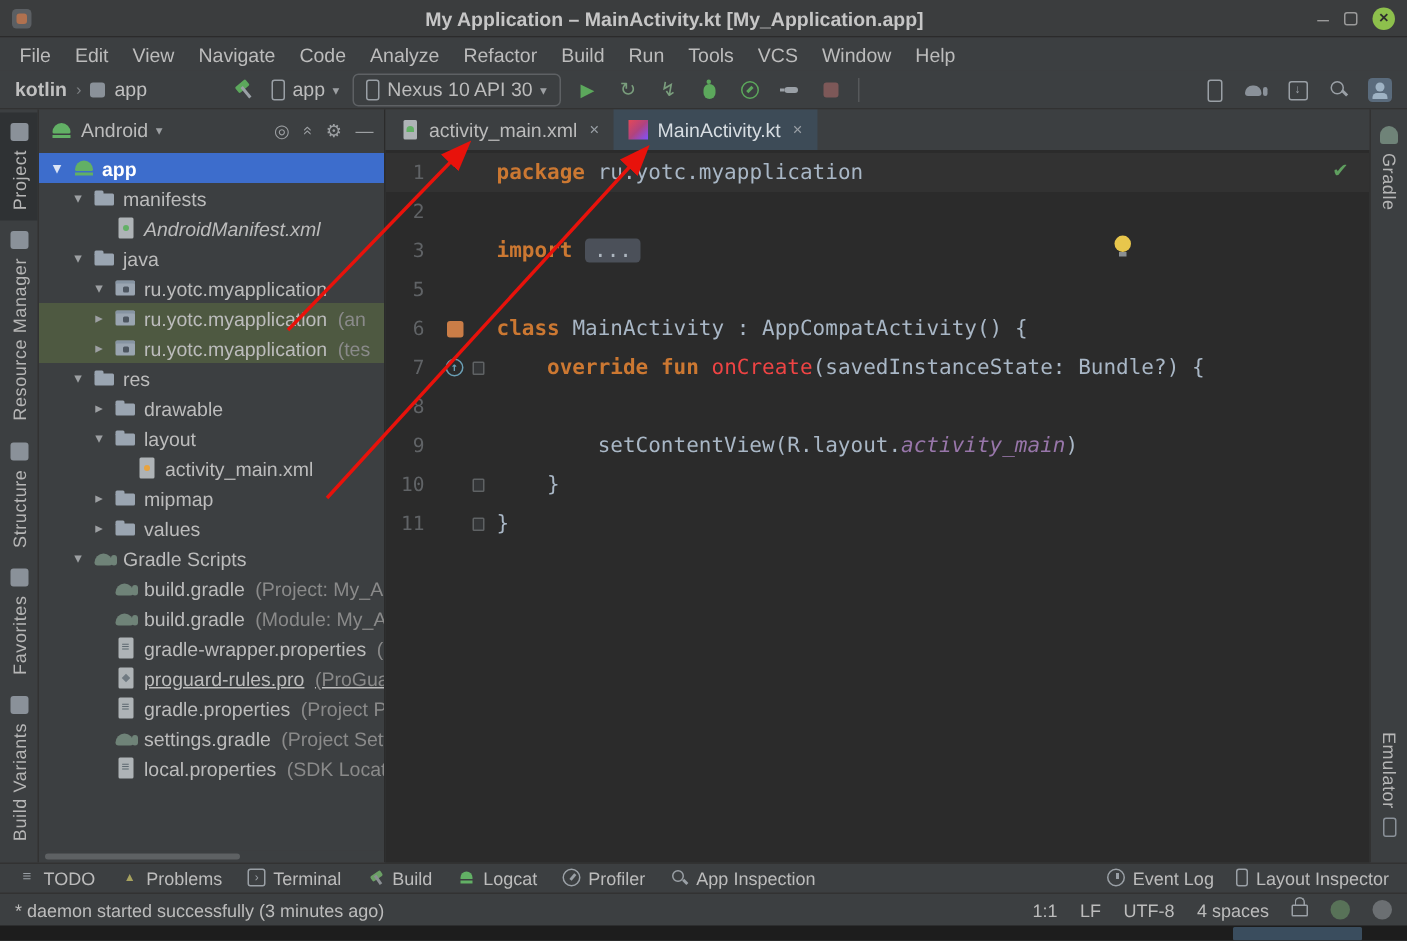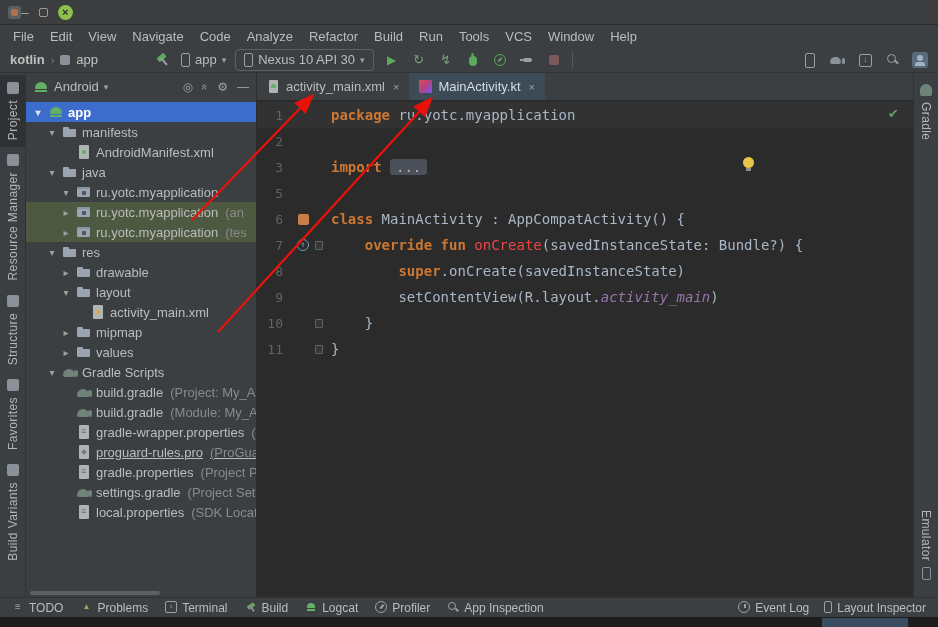--- a/index.html
+++ b/index.html
@@ -163,20 +163,21 @@
 
 .arrows{position:absolute;inset:0;width:938px;height:627px;z-index:50;pointer-events:none}
 </style>
 </head>
 <body>
 
 <div class="window">
 
   <div class="titlebar">
     <span class="appdot"></span>
+    <span class="title">My Application – MainActivity.kt [My_Application.app]</span>
     <span class="winctl">
       <span class="wmin">–</span>
       <span class="wmax"></span>
       <span class="wclose">×</span>
     </span>
   </div>
 
   <div class="menubar" id="menubar">
       <span class="menu-item">File</span>
       <span class="menu-item">Edit</span>
@@ -270,21 +271,21 @@
           <div class="trow sel-blue bold" style="padding-left: 6px;">
             <span class="chev">▾</span>
             <span class="ic ic-android"></span>
             <span class="tlbl">app</span>
           </div>
           <div class="trow" style="padding-left: 20px;">
             <span class="chev">▾</span>
             <span class="ic ic-folder"></span>
             <span class="tlbl">manifests</span>
           </div>
-          <div class="trow" style="padding-left: 34px;">
+          <div class="trow" style="padding-left: 34px; font-style: italic;">
             <span class="chev"></span>
             <span class="ic ic-manifest icf"></span>
             <span class="tlbl">AndroidManifest.xml</span>
           </div>
           <div class="trow" style="padding-left: 20px;">
             <span class="chev">▾</span>
             <span class="ic ic-folder"></span>
             <span class="tlbl">java</span>
           </div>
           <div class="trow" style="padding-left: 34px;">
@@ -441,21 +442,20 @@
               </span>
               <span class="foldcol">
                 <span class="fmark"></span>
               </span>
               <span class="codeline"><span class="tk-pl">    </span><span class="tk-kw">override</span><span class="tk-pl"> </span><span class="tk-kw">fun</span><span class="tk-pl"> </span><span class="tk-fn">onCreate</span><span class="tk-pl">(savedInstanceState: Bundle?) {</span></span>
             </div>
             <div class="cl">
               <span class="ln">8</span>
               <span class="gut"></span>
               <span class="foldcol"></span>
-              <span class="codeline"><span class="tk-pl">        </span><span class="tk-kw">super</span><span class="tk-pl">.onCreate(savedInstanceState)</span></span>
             </div>
             <div class="cl">
               <span class="ln">9</span>
               <span class="gut"></span>
               <span class="foldcol"></span>
               <span class="codeline"><span class="tk-pl">        setContentView(R.layout.</span><span class="tk-mem">activity_main</span><span class="tk-pl">)</span></span>
             </div>
             <div class="cl">
               <span class="ln">10</span>
               <span class="gut"></span>
@@ -526,20 +526,32 @@
           <span class="bic bic-eventlog"></span>
           <span>Event Log</span>
         </span>
         <span class="bb-item">
           <span class="bic bic-layoutinsp"></span>
           <span>Layout Inspector</span>
         </span>
       </div>
   </div>
 
+  <div class="statusbar">
+    <span class="sb-msg">* daemon started successfully (3 minutes ago)</span>
+    <div class="sb-right">
+      <span>1:1</span>
+      <span>LF</span>
+      <span>UTF-8</span>
+      <span>4 spaces</span>
+      <span class="padlock"></span>
+      <span class="sb-circle c1"></span>
+      <span class="sb-circle c2"></span>
+    </div>
+  </div>
 
   <div class="sliver">
     <span class="sl-seg"></span>
   </div>
 
   <svg class="arrows" id="arrows" viewBox="0 0 938 627">
     <defs>
       <marker id="ah" markerWidth="9" markerHeight="8" refX="7" refY="3.5" orient="auto">
         <path d="M0,0 L9,3.5 L0,7 Z" fill="#e8120b"></path>
       </marker>

